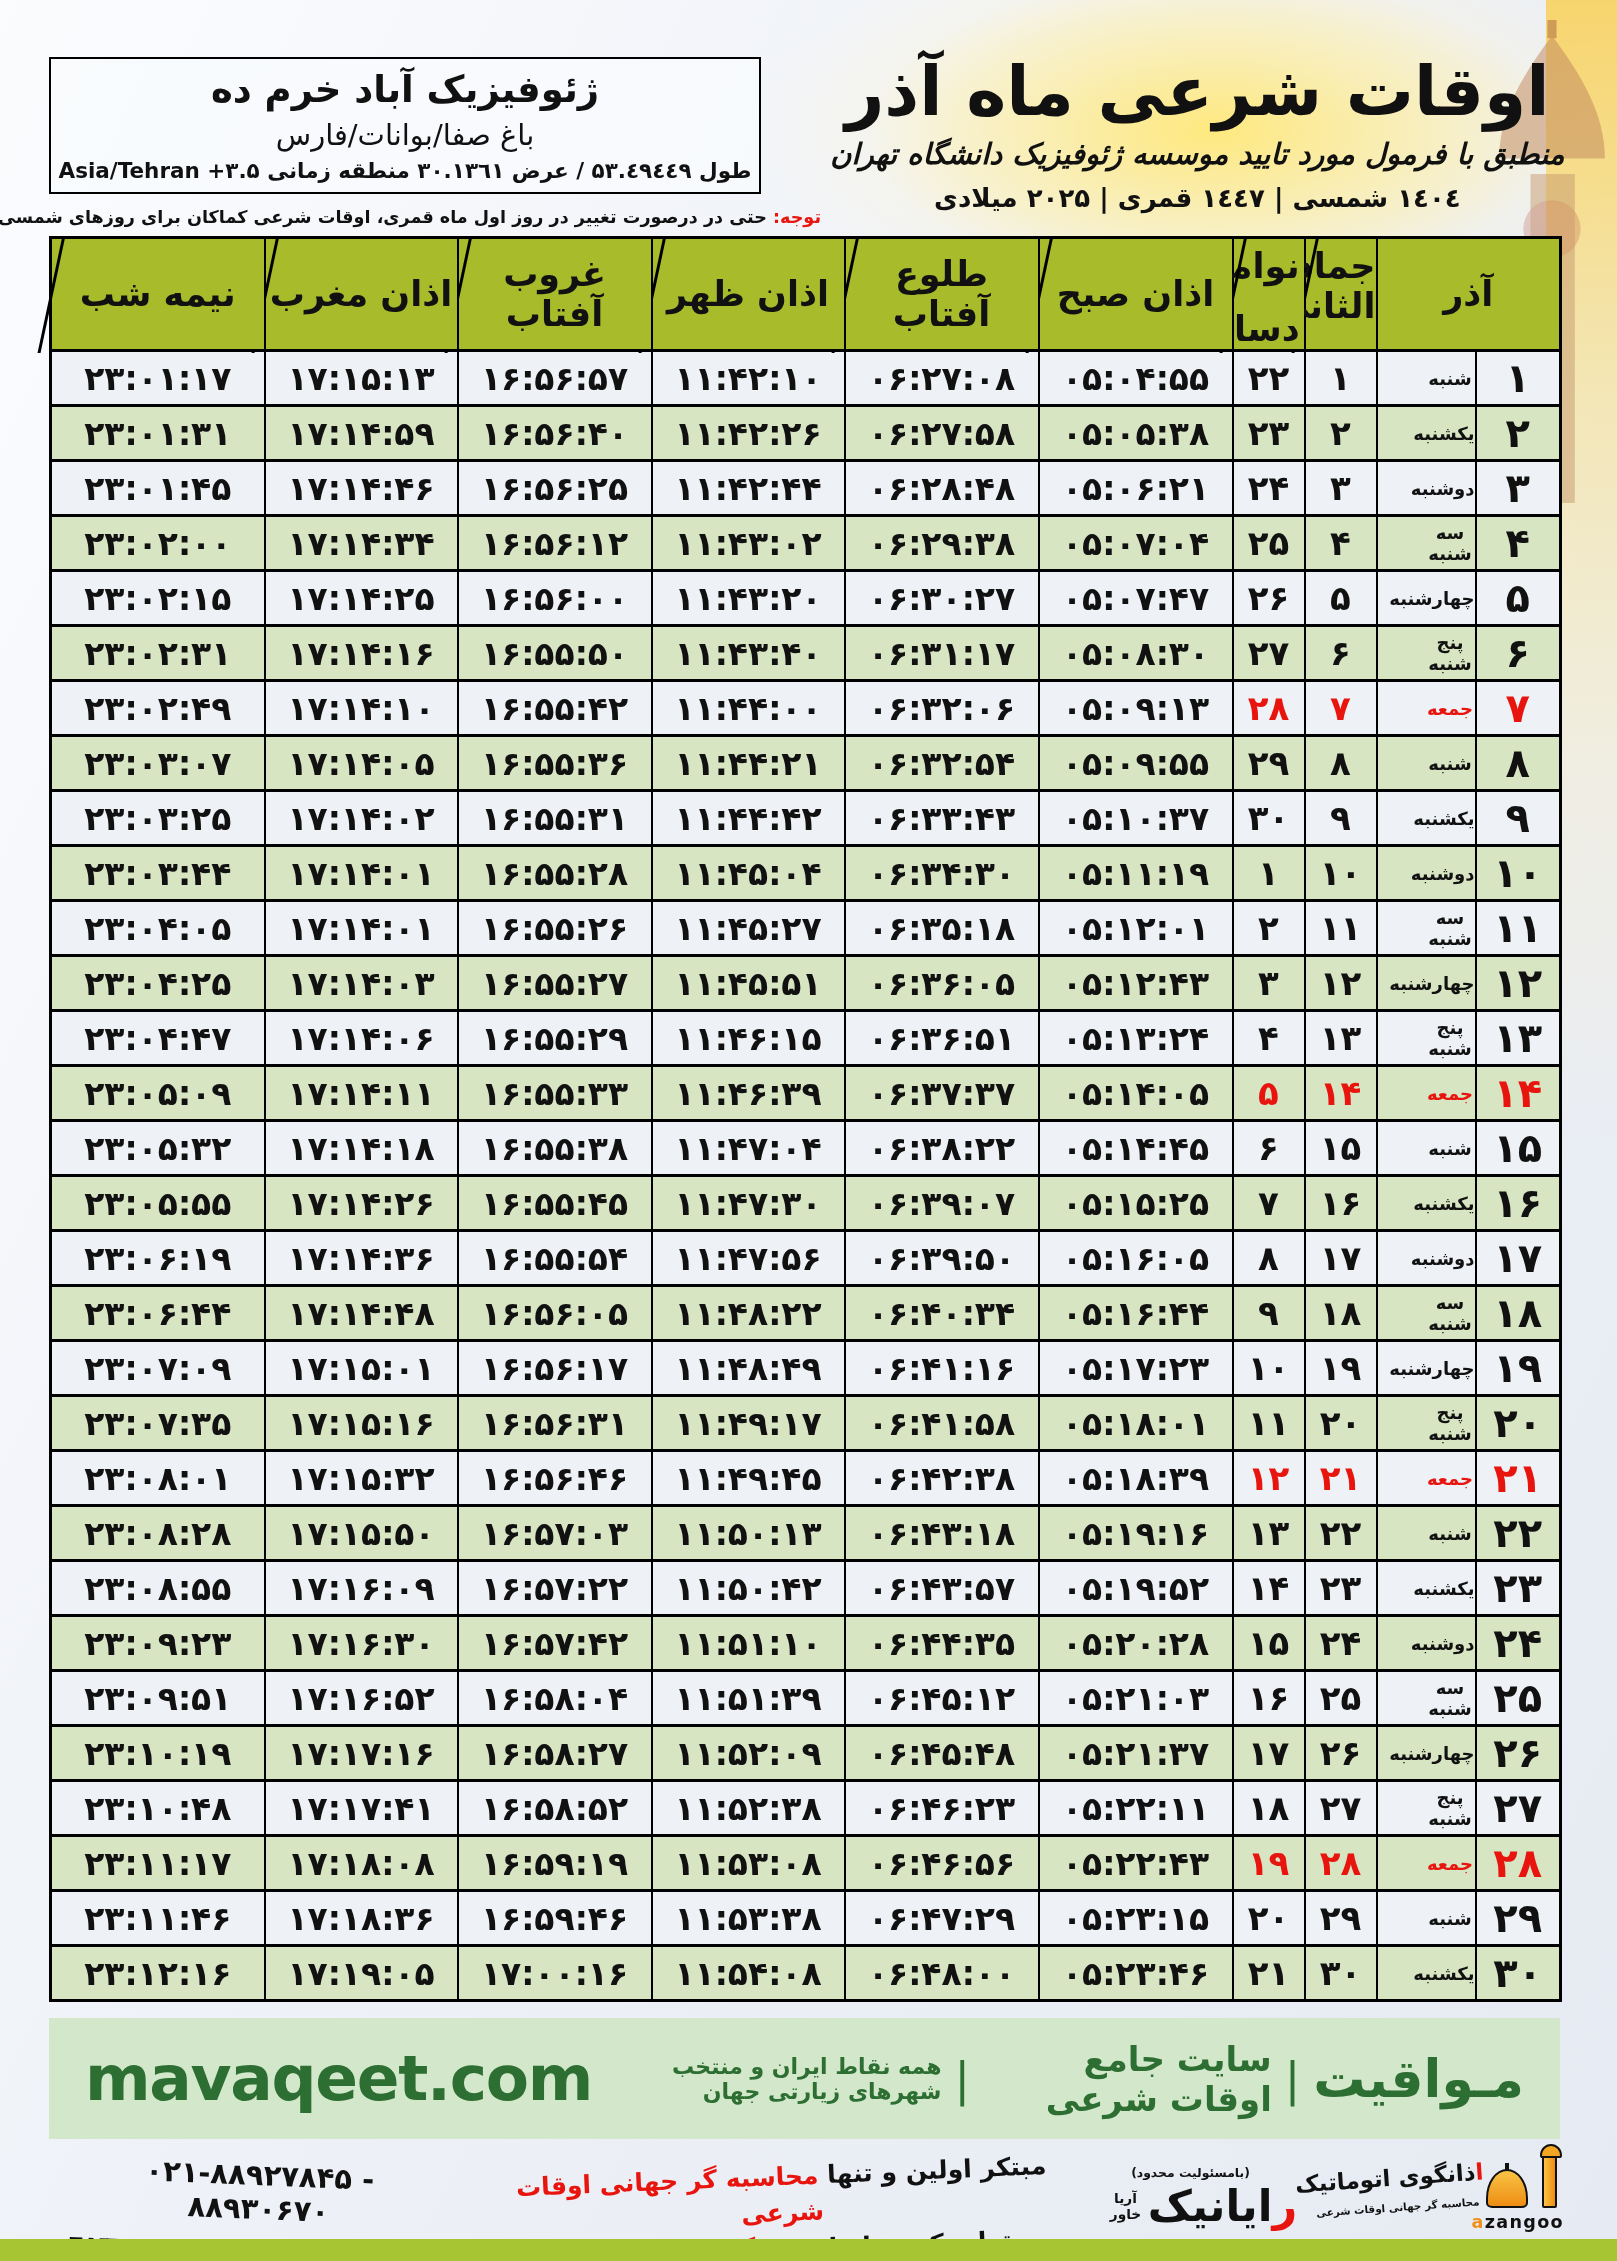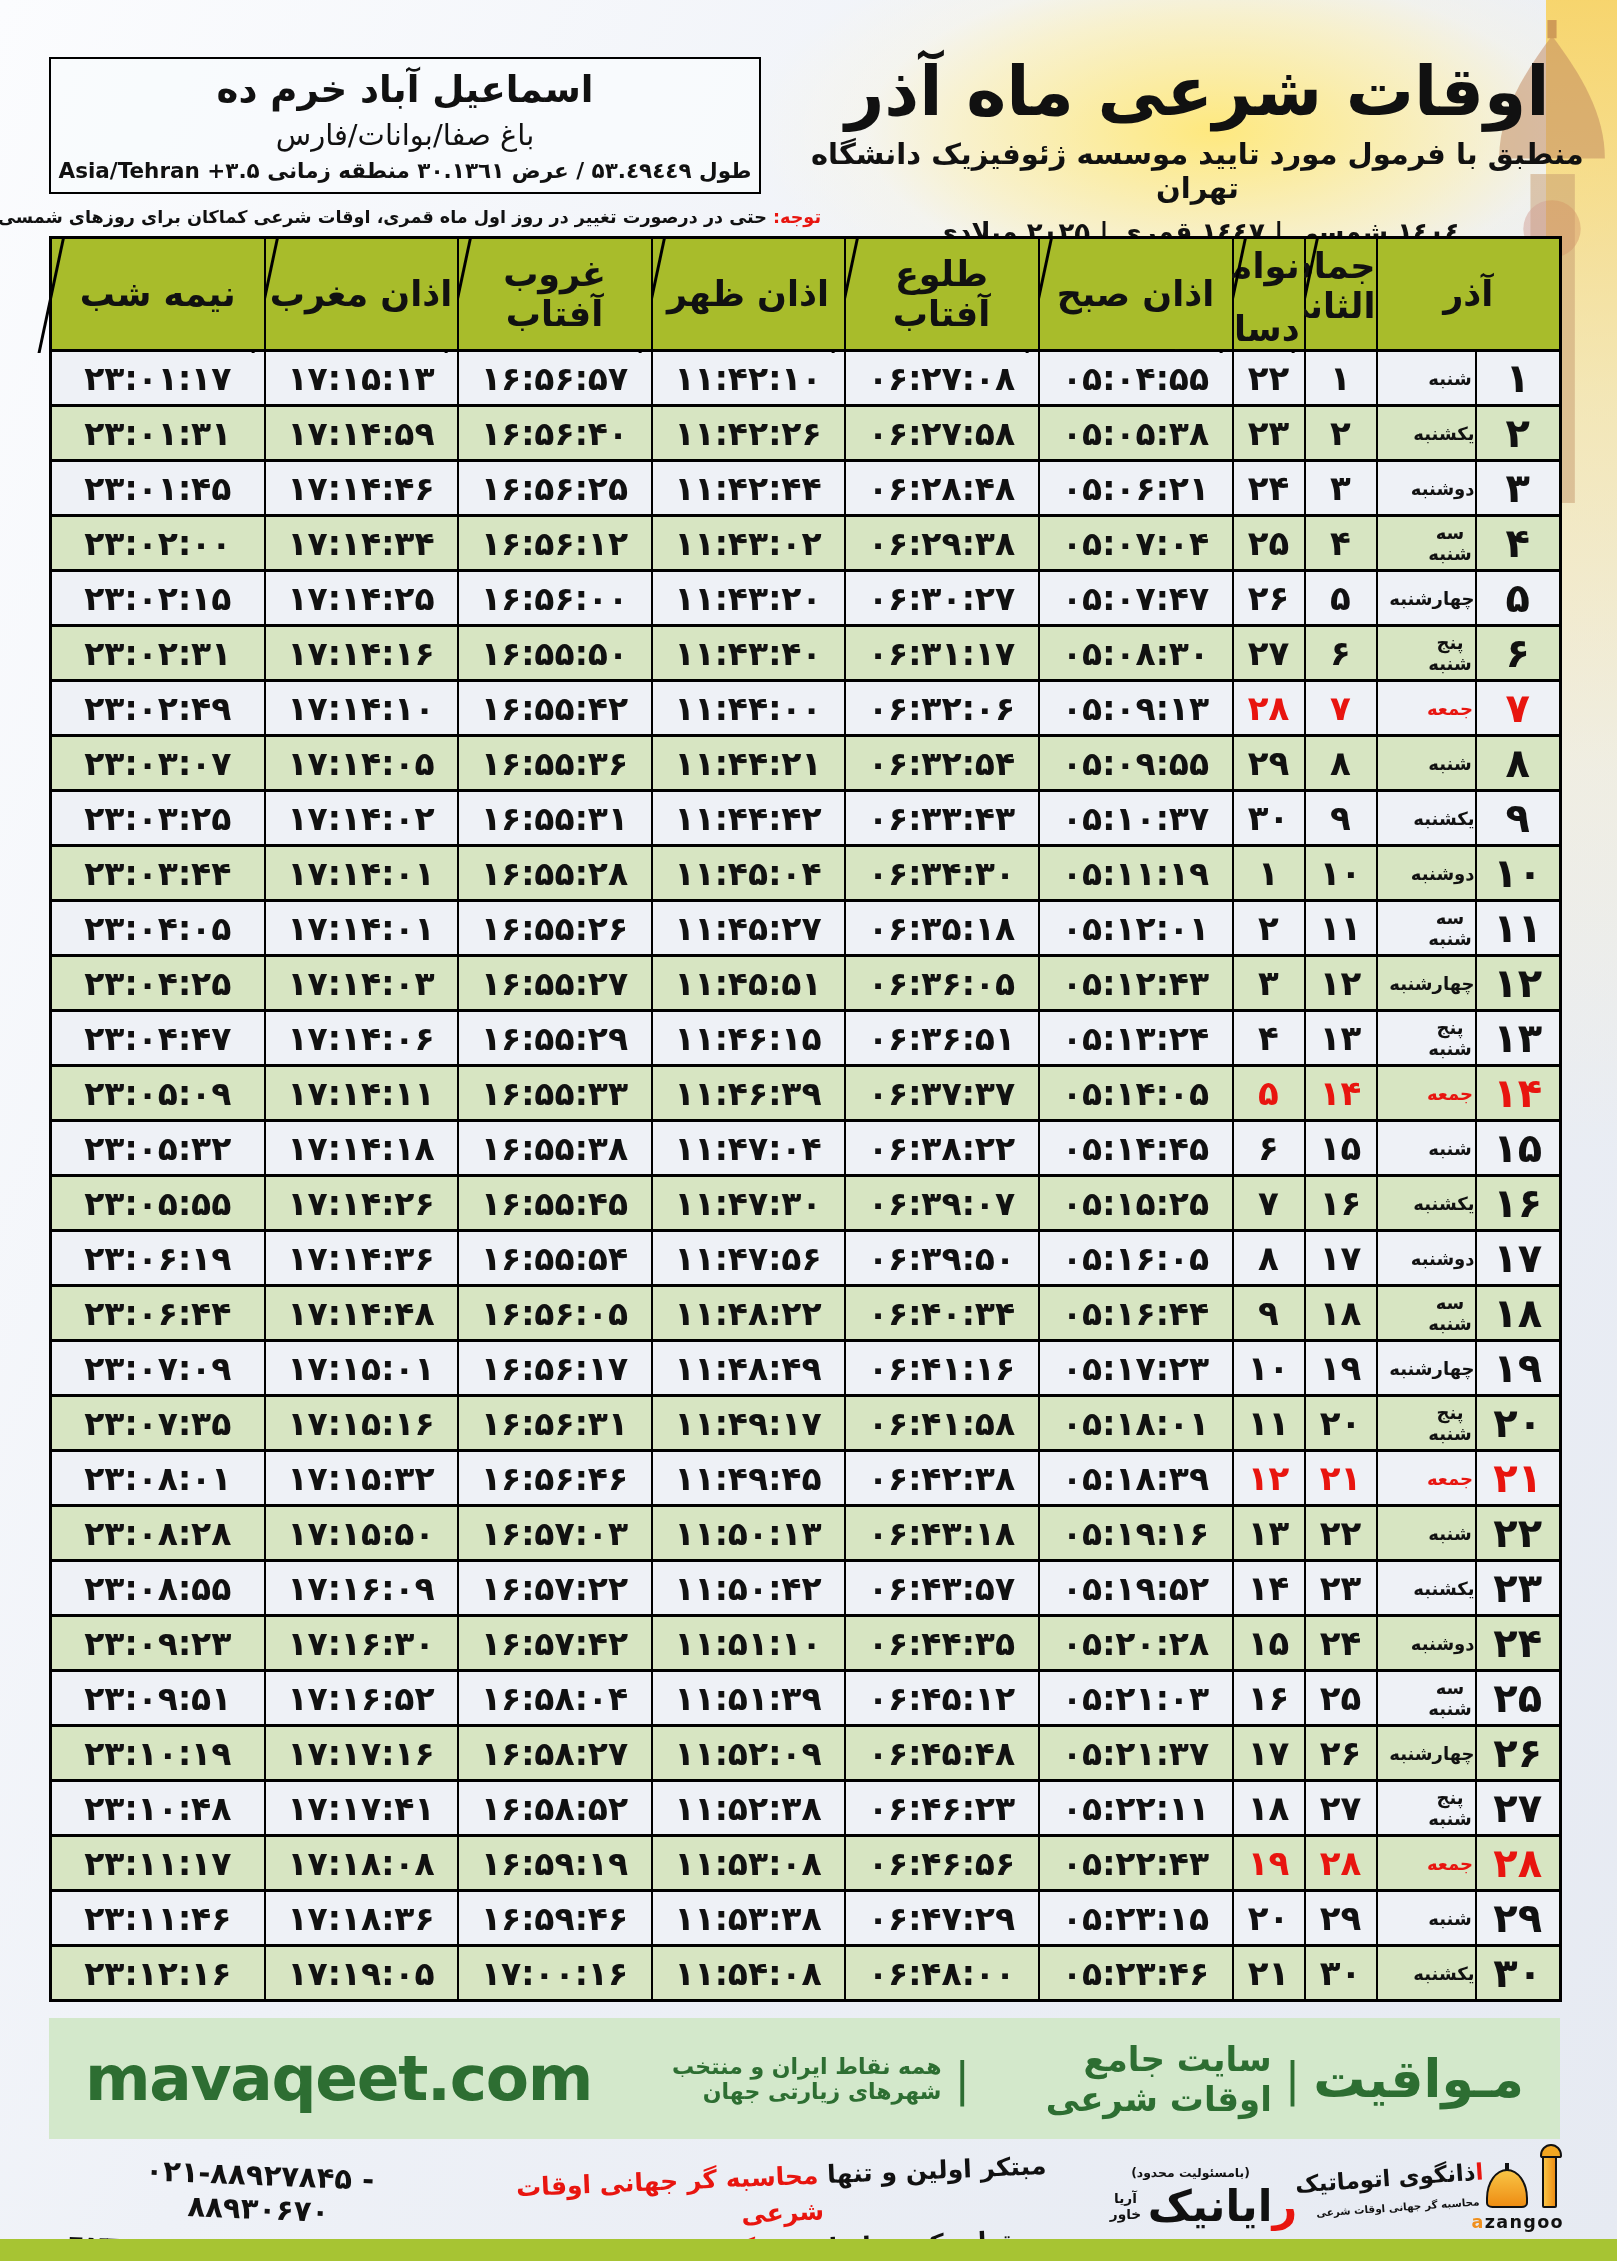--- a/index.html
+++ b/index.html
@@ -15,21 +15,21 @@
   .red{color:var(--red);}
   
   .top-glow{position:absolute;left:750px;top:-78px;width:926px;height:418px;
     background:radial-gradient(closest-side,rgba(255,232,120,.95),rgba(255,240,170,.55) 55%,rgba(255,246,210,.25) 75%,transparent 100%);}
   .side-glow{position:absolute;right:0;top:0;width:72px;height:1403px;
     background:linear-gradient(180deg,rgba(248,210,95,.9),rgba(250,224,130,.55) 28%,rgba(252,238,185,.3) 55%,transparent 82%);}
   .shrine{position:absolute;right:3.9px;top:19.6px;opacity:.5;}
   
   .title-block{position:absolute;right:19.6px;top:23.5px;width:802px;text-align:center;direction:rtl;margin-top:29px;}
   .page-title{font-size:68px;font-weight:bold;line-height:1.15;}
-  .subtitle{font-size:29px;font-weight:bold;margin-top:6.5px;}
+  .subtitle{font-size:29px;font-weight:bold;margin-top:6.5px;font-style:italic;}
   .era{font-size:26px;font-weight:bold;margin-top:11.7px;}
   .info-box{position:absolute;left:49px;top:57px;width:712px;height:137px;border:2.6px solid #000;
     background:rgba(248,250,253,.85);direction:rtl;display:flex;flex-direction:column;
     align-items:center;justify-content:center;gap:6.5px;}
   .city{font-size:37px;font-weight:bold;}
   .region{font-size:29px;}
   .coords{font-size:21.5px;font-weight:bold;}
   .notice{position:absolute;left:51px;top:207px;width:770px;direction:rtl;text-align:right;
     font-size:17.6px;font-weight:bold;white-space:nowrap;}
   .notice .red{font-weight:bold;}
@@ -111,21 +111,21 @@
     <circle cx="47.5" cy="160" r="22" fill="#b4513f" opacity="0.5"></circle>
   </svg>
 
   <header>
     <div class="title-block">
       <h1 class="page-title">اوقات شرعی ماه آذر</h1>
       <div class="subtitle">منطبق با فرمول مورد تایید موسسه ژئوفیزیک دانشگاه تهران</div>
       <div class="era">۱٤۰٤ شمسی | ۱٤٤۷ قمری | ۲۰۲۵ میلادی</div>
     </div>
     <div class="info-box">
-      <div class="city">اسماعیل آباد خرم ده</div>
+      <div class="city">ژئوفیزیک آباد خرم ده</div>
       <div class="region">باغ صفا/بوانات/فارس</div>
       <div class="coords">
         <span>طول ۵۳.٤۹٤٤۹ / عرض ۳۰.۱۳٦۱ منطقه زمانی</span>
         <span class="ltr">Asia/Tehran +۳.۵</span>
       </div>
     </div>
   </header>
 
   <div class="notice">
     <span class="red">توجه:</span><span> حتی در درصورت تغییر در روز اول ماه قمری، اوقات شرعی کماکان برای روزهای شمسی و میلادی معتبر است.</span>

